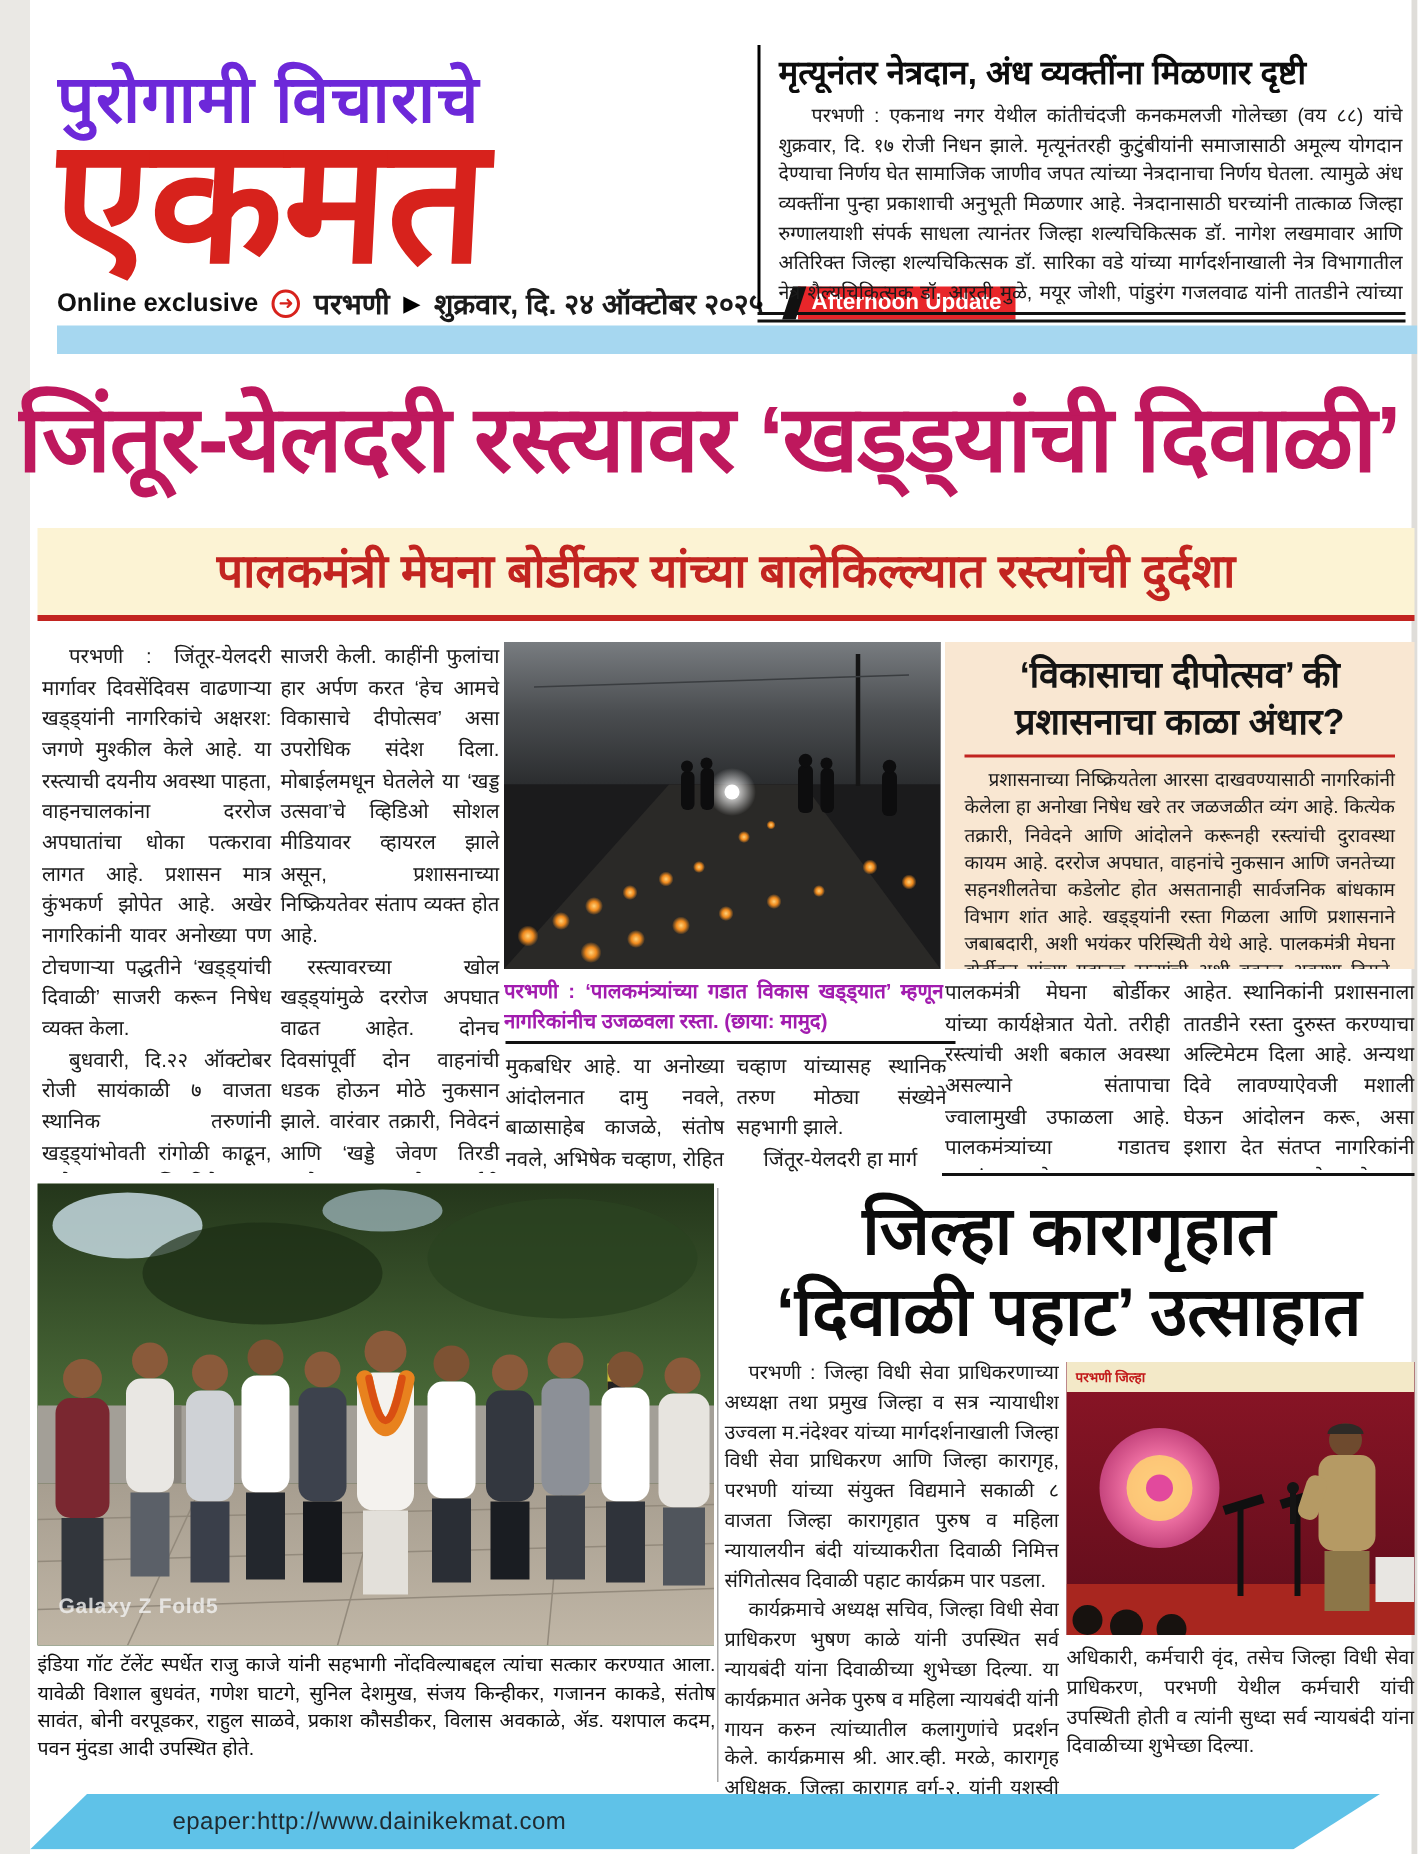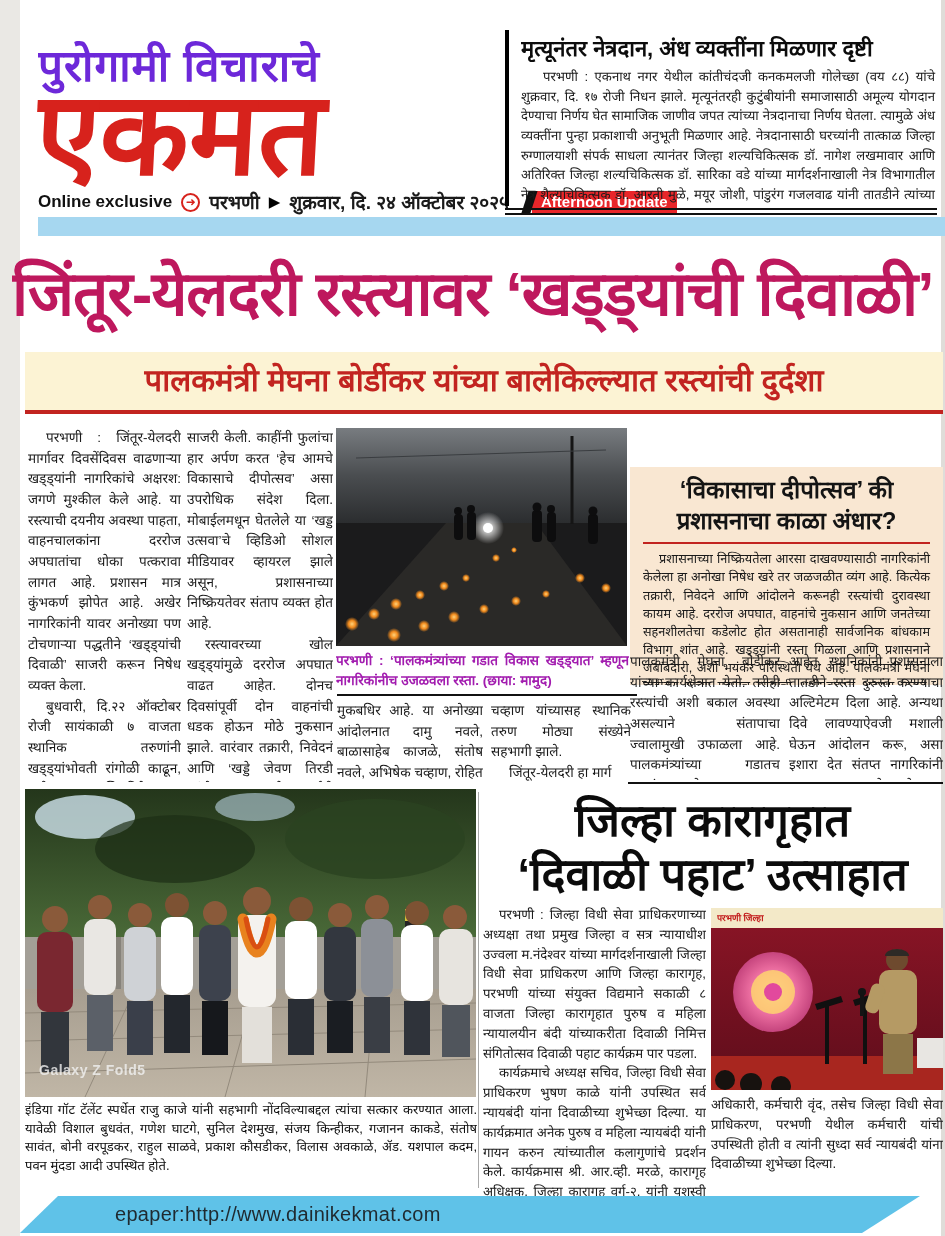--- a/index.html
+++ b/index.html
@@ -18,21 +18,21 @@
   .dateline { left:38px; top:190px; width:880px; height:24px; display:flex; align-items:center; gap:9px; }
   .online-ex { font-size:17px; font-weight:bold; color:#111; }
   .arrow-circ { width:19px; height:19px; border:2px solid #d7221c; border-radius:50%; color:#d7221c; font-size:12px; font-weight:bold; display:flex; align-items:center; justify-content:center; }
   .city { font-size:19px; font-weight:bold; }
   .play { font-size:15px; color:#000; }
   .datetext { font-size:19px; font-weight:bold; }
   .badge { margin-left:14px; background:#e8262a; color:#fff; font-size:15px; font-weight:bold; padding:2px 9px 3px 9px; position:relative; }
   .badge::before { content:""; position:absolute; left:-7px; top:0; width:9px; height:100%; background:#111; transform:skewX(-18deg); }
 
   
-  .obit { left:505px; top:30px; width:432px; height:176px; border-left:4px solid #000000; padding:2px 2px 0 12px; overflow:hidden; }
+  .obit { left:505px; top:30px; width:432px; height:176px; border-left:2px solid #000000; padding:2px 2px 0 12px; overflow:hidden; }
   .obit h2 { font-size:22px; font-weight:bold; color:#0c0c0c; white-space:nowrap; overflow:hidden; margin-bottom:5px; }
   .obit .body { font-size:13.1px; line-height:1.5; text-align:justify; text-indent:22px; }
   .obit-rule { left:505px; top:208px; width:432px; height:7px; border-top:2px solid #111; border-bottom:2px solid #111; }
 
   .blueband { left:38px; top:217px; width:907px; height:19px; background:#a6d7f0; }
 
   
   .lead-head { left:12px; top:240px; width:921px; height:108px; font-size:62px; font-weight:700; color:#be185d; text-align:center; line-height:108px; white-space:nowrap; overflow:hidden; letter-spacing:-1px; }
   .subhead-band { left:25px; top:352px; width:918px; height:58px; background:#fcf3d4; }
   .subhead { left:25px; top:352px; width:918px; height:58px; font-size:31px; font-weight:bold; color:#c22420; text-align:center; line-height:58px; white-space:nowrap; overflow:hidden; }
@@ -45,21 +45,21 @@
   .rule34 { left:337px; top:694px; width:300px; height:2px; background:#111; }
   .col3 { left:337px; top:701px; width:146px; height:82px; }
   .col4 { left:491px; top:701px; width:140px; height:82px; }
 
   
   .road-photo { left:336px; top:428px; width:291px; height:218px; overflow:hidden; background:#1c1d1e; }
   .road-caption { left:336px; top:651px; width:293px; height:46px; font-size:13.6px; line-height:1.5; text-align:justify; overflow:hidden; font-weight:bold; color:#a21caf; }
   .road-caption .cap-rest { font-weight:600; }
 
   
-  .opbox { left:630px; top:428px; width:313px; height:218px; background:#f9e7d2; padding:8px 13px 0 13px; overflow:hidden;margin-top:39px; }
+  .opbox { left:630px; top:428px; width:313px; height:218px; background:#f9e7d2; padding:8px 13px 0 13px; overflow:hidden; }
   .opbox .t { font-size:24px; font-weight:800; color:#141414; text-align:center; line-height:1.28; white-space:nowrap; overflow:hidden; }
   .opbox .red-rule { width:100%; height:2px; background:#c22420; margin:6px 0 6px 0; }
   .opbox .body { font-size:12.7px; line-height:1.42; text-align:justify; text-indent:16px; }
   .colA { left:630px; top:652px; width:150px; height:128px; }
   .colB { left:789px; top:652px; width:154px; height:128px; }
   .ruleRight { left:628px; top:782px; width:315px; height:2px; background:#111; }
 
   
   .vdiv { left:478px; top:792px; width:1px; height:396px; background:#a8a8a8; }
   .group-photo { left:25px; top:789px; width:451px; height:308px; overflow:hidden; background:#3c552d; }
@@ -72,21 +72,21 @@
   .jail-body { left:483px; top:905px; width:223px; height:302px; font-size:13.2px; line-height:1.5; text-align:justify; overflow:hidden; }
   .jail-body p { text-indent:16px; }
   .stage-photo { left:711px; top:908px; width:232px; height:182px; overflow:hidden; background:#7a1220; }
   .stage-banner { left:717px; top:911px; width:150px; font-size:9px; font-weight:bold; color:#c21a1a; background:transparent; white-space:nowrap; overflow:hidden; }
   .jail-cont { left:711px; top:1095px; width:232px; height:96px; font-size:13.2px; line-height:1.5; text-align:justify; overflow:hidden; }
 
   
   .footer { left:20px; top:1196px; width:900px; height:37px; background:#5fc2e8;
     clip-path:polygon(38px 0%, 100% 0%, calc(100% - 58px) 100%, 0% 100%);
     display:flex; align-items:center; }
-  .footer-url { padding-left:95px; font-size:20px; color:#1f2a30; letter-spacing:.3px; }
+  .footer-url { padding-left:95px; font-size:16px; color:#1f2a30; letter-spacing:.3px; }
 </style>
 </head>
 <body>
 
 <div class="page">
   <div class="abs edge-left"></div>
   <div class="abs edge-right"></div>
 
   <div class="abs tagline">पुरोगामी विचाराचे</div>
   <div class="abs brand">एकमत</div>

